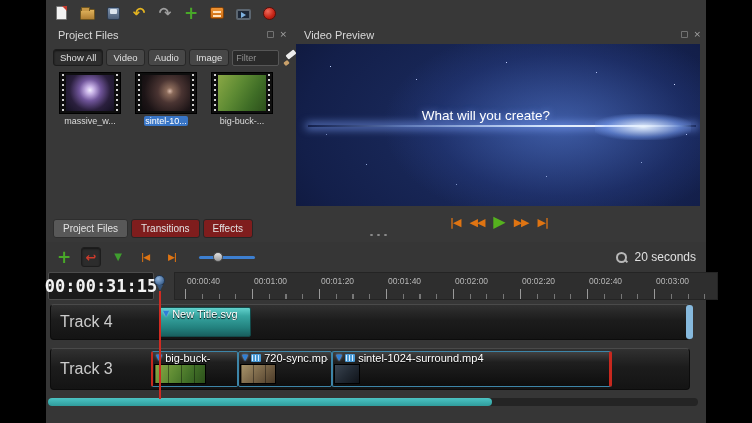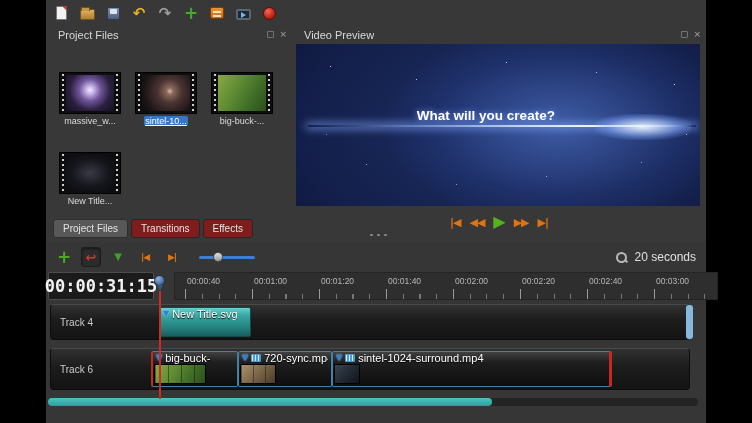--- a/index.html
+++ b/index.html
@@ -47,21 +47,21 @@
   .brush-btn::after { content:""; position:absolute; left:2px; bottom:2px; width:5px; height:4px; background:#c9a06a; border-radius:1px; transform:rotate(-38deg); }
 
   
   .thumb-grid { position:absolute; left:6px; top:46px; display:grid; grid-template-columns:repeat(3,76px); grid-auto-rows:60px; row-gap:20px; }
   .titem { text-align:center; cursor:default; }
   .thumb { position:relative; width:62px; height:42px; margin:0 auto; background:#0e0e0e; border:1px solid #000; }
   .thumb .holes { position:absolute; top:1px; bottom:1px; width:4px; background-image:repeating-linear-gradient(to bottom, #cfcfcf 0 2px, transparent 2px 5px); background-size:2px 100%; background-position:center; background-repeat:no-repeat; }
   .holes.l { left:1px; } .holes.r { right:1px; }
   .thumb .timg { position:absolute; left:6px; right:6px; top:2px; bottom:2px; }
   .tlabel { margin-top:2px; font-size:9px; color:#dcdcdc; }
-  .titem.selected .tlabel span { background:#3875c6; color:#fff; border-radius:2px; padding:0 1px;text-decoration:underline; }
+  .titem.selected .tlabel span { background:#3875c6; color:#fff; border-radius:2px; padding:0 1px; }
 
   
   .dock-tabs { position:absolute; left:7px; top:193px; display:flex; gap:3px; }
   .dtab { font-size:10px; color:#e2e2e2; background:#7f1d1d; border:1px solid #262626; border-radius:3px; padding:3px 9px; cursor:default; }
   .dtab.active { background:#585858; border-color:#2e2e2e; }
 
   
   .video-area { position:absolute; left:4px; top:18px; width:404px; height:162px; overflow:hidden;
     background:
       radial-gradient(ellipse 230px 130px at 66% 50%, rgba(90,130,220,.55), rgba(45,70,150,.28) 55%, transparent 78%),
@@ -69,21 +69,21 @@
   .stars { position:absolute; left:0; top:0; width:1px; height:1px; background:transparent;
     box-shadow: 34px 22px #bcd0ff, 70px 120px #8fa5d8, 120px 35px #aebdf0, 160px 140px #7f93c8, 210px 18px #c6d4ff,
       250px 132px #93a6da, 300px 28px #b5c6f5, 345px 118px #8fa5d8, 378px 40px #cdd9ff, 30px 90px #7487b8,
       390px 90px #aebdf0, 200px 70px #9fb2e6; }
   .flare { position:absolute; left:3%; right:1%; top:50%; height:2px;
     background:linear-gradient(to right, transparent 0%, rgba(150,185,255,.55) 25%, rgba(220,235,255,.95) 60%, rgba(255,255,255,1) 84%, rgba(160,195,255,.5) 95%, transparent 100%);
     box-shadow:0 0 9px 2px rgba(130,165,255,.75); }
   .flare-glow { position:absolute; left:74%; top:43%; width:96px; height:26px;
     background:radial-gradient(ellipse, rgba(235,245,255,.95), rgba(130,170,255,.4) 55%, transparent 78%); }
   .video-text { position:absolute; left:0; right:6%; top:44%; transform:translateY(-50%); text-align:center;
-    font-size:13.5px; font-weight:bold; color:#fff; text-shadow:0 0 7px rgba(130,170,255,.9); }
+    font-size:13.5px; font-weight:normal; color:#fff; text-shadow:0 0 7px rgba(130,170,255,.9); }
 
   .transport { position:absolute; left:0; right:0; top:186px; height:20px; display:flex; align-items:center; justify-content:center; gap:9px; }
   .pbtn { background:transparent; border:none; line-height:1; cursor:default; font-family:"DejaVu Sans",sans-serif; letter-spacing:-1px; }
   .t-orange { color:#df7412; font-size:11px; font-weight:bold; }
   .t-green { color:#55b11e; font-size:16px; }
 
   .splitter-dots { position:absolute; left:322px; top:233px; width:22px; height:4px;
     background-image:radial-gradient(circle, #8a8a8a 1px, transparent 1.4px); background-size:7px 4px; cursor:default; }
 
   
@@ -117,21 +117,21 @@
     background:radial-gradient(circle at 35% 30%, #90b3d9, #4a6f9c 65%, #35547a); border:1px solid #1e3552; z-index:9; cursor:default; }
   .ph-marker::after { content:""; position:absolute; left:2px; top:9px; width:0; height:0;
     border-left:3px solid transparent; border-right:3px solid transparent; border-top:6px solid #35547a; }
   .ph-line { position:absolute; left:113px; top:49px; width:1.5px; height:108px; background:#cf2b22; z-index:8; }
 
   .tracks { position:absolute; left:0; top:62px; right:0; height:92px; }
   .track-row { position:absolute; left:4px; width:640px; background:linear-gradient(180deg,#313131 0%,#1c1c1c 45%,#141414 100%);
     border:1px solid #0c0c0c; border-top-color:#4a4a4a; border-radius:4px; cursor:default; }
   .track4 { top:0; height:36px; }
   .track3 { top:44px; height:42px; }
-  .track-name { position:absolute; left:9px; top:50%; transform:translateY(-50%); font-size:10px; color:#cccccc; }
+  .track-name { position:absolute; left:9px; top:50%; transform:translateY(-50%); font-size:16px; color:#cccccc; }
 
   .clip { position:absolute; top:2px; bottom:2px; border-radius:2px; overflow:hidden; cursor:default; }
   .clip-title { left:108px; width:92px; background:linear-gradient(180deg,#62d2cc 0%,#37a6a1 28%,#22807d 72%,#195f5e 100%); border:1px solid #134a4a; }
   .clip-video { background:linear-gradient(180deg,#414141 0%,#1f1f1f 30%,#0d0d0d 100%); border:1px solid #3d85a8; }
   .clipA { left:100px; width:87px; border-left:2px solid #c8281e; }
   .clipB { left:187px; width:94px; }
   .clipC { left:281px; width:280px; border-right:3px solid #c8281e; }
   .clip-head { position:absolute; left:0; top:0; right:0; height:12px; display:flex; align-items:center; gap:3px; padding:1px 3px; z-index:3; }
   .tri { color:#2f7fd6; font-size:8px; line-height:1; text-shadow:0 0 2px #a8ccff; font-family:"DejaVu Sans",sans-serif; }
   .film-ic { width:10px; height:8px; background:#4a9ad4; border-radius:1px; position:relative; flex:none; }
@@ -185,20 +185,28 @@
 
     <div class="left-panel">
       <div class="panel-header">
         <span class="panel-title">Project Files</span>
         <span class="hdr-icons">
           <button class="hdr-ic">▢</button>
           <button class="hdr-ic">×</button>
         </span>
       </div>
 
+      <div class="filter-row">
+        <button class="fbtn active">Show All</button>
+        <button class="fbtn">Video</button>
+        <button class="fbtn">Audio</button>
+        <button class="fbtn">Image</button>
+        <input class="filter-input" placeholder="Filter" style="">
+        <button class="brush-btn"></button>
+      </div>
 
       <div class="thumb-grid">
         <div class="titem">
           <div class="thumb">
               <span class="holes l"></span>
               <span class="holes r"></span>
               <div class="timg" style="background:radial-gradient(circle at 50% 42%, #f2ecff 0%, #c2ace2 14%, #70559a 34%, #2a1f3d 64%, #131020 100%)"></div>
             </div>
           <div class="tlabel"><span>massive_w...</span></div>
         </div>
@@ -210,28 +218,20 @@
             </div>
           <div class="tlabel"><span>sintel-10...</span></div>
         </div>
         <div class="titem">
           <div class="thumb">
               <span class="holes l"></span>
               <span class="holes r"></span>
               <div class="timg" style="background:linear-gradient(120deg, #8aa845 0%, #5d8a33 40%, #3f6d26 70%, #2c4f1b 100%)"></div>
             </div>
           <div class="tlabel"><span>big-buck-...</span></div>
-        </div>
-        <div class="titem">
-          <div class="thumb">
-              <span class="holes l"></span>
-              <span class="holes r"></span>
-              <div class="timg" style="background:radial-gradient(ellipse at 50% 50%, #3a3a46 0%, #15151c 55%, #0a0a10 100%)"></div>
-            </div>
-          <div class="tlabel"><span>New Title...</span></div>
         </div>
       </div>
 
       <div class="dock-tabs">
         <button class="dtab active">Project Files</button>
         <button class="dtab">Transitions</button>
         <button class="dtab">Effects</button>
       </div>
     </div>
 
@@ -311,21 +311,21 @@
           <span class="track-name">Track 4</span>
           <div class="clip clip-title">
             <div class="clip-head">
               <span class="tri">▼</span>
               <span class="clip-label">New Title.svg</span>
             </div>
           </div>
         </div>
 
         <div class="track-row track3">
-          <span class="track-name">Track 6</span>
+          <span class="track-name">Track 3</span>
 
           <div class="clip clip-video clipA">
             <div class="cthumb a" style="background:repeating-linear-gradient(to right, rgba(0,0,0,.4) 0 1px, transparent 1px 13px), linear-gradient(120deg, #8aa845 0%, #5d8a33 40%, #3f6d26 70%, #2c4f1b 100%)"></div>
             <div class="clip-head">
               <span class="tri">▼</span>
               <span class="clip-label">big-buck-</span>
             </div>
           </div>
 
           <div class="clip clip-video clipB">

